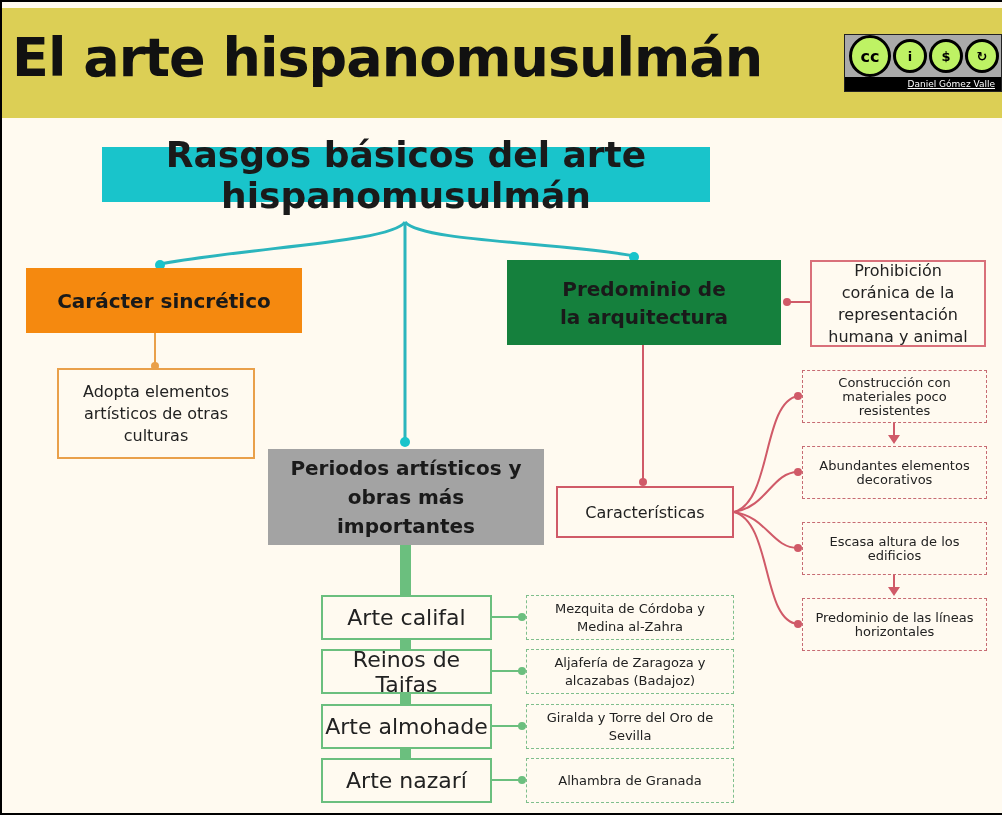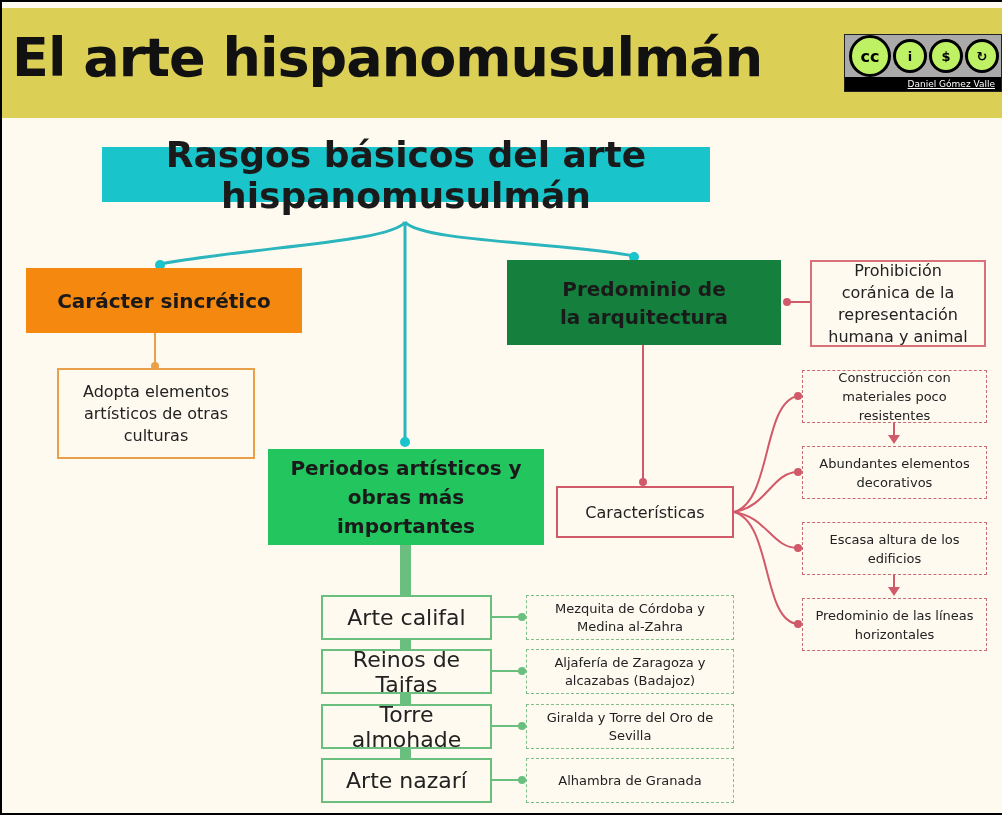--- a/index.html
+++ b/index.html
@@ -16,26 +16,26 @@
   .node { position:absolute; box-sizing:border-box; display:flex; align-items:center; justify-content:center; text-align:center; }
   .main { font-weight:bold; color:#1a1a1a; font-size:22px; }
   .sub { background:#fffaf0; color:#222; }
 
   #root { left:100px; top:145px; width:608px; height:55px; background:#19c4cb; font-size:36px; }
   #n-sincretico { left:15px; top:266px; width:276px; height:65px; background:#f5890f; font-size:20px;margin-left:9px; }
   #n-sincretico-desc { left:55px; top:366px; width:198px; height:91px; border:2px solid #e9a04a; font-size:16px; line-height:22px; }
   #n-arq { left:505px; top:258px; width:274px; height:85px; background:#15803d; font-size:20px; line-height:28px; }
   #n-prohib { left:808px; top:258px; width:176px; height:87px; border:2px solid #d9707a; font-size:16px; line-height:22px; }
   #n-caract { left:554px; top:484px; width:178px; height:52px; border:2px solid #d05a68; font-size:16px; }
-  .dash-r { border:1px dashed #c76b73; font-size:13px; line-height:19px; }
+  .dash-r { border:1px dashed #c76b73; font-size:13px; line-height:14px; }
   #c1 { left:800px; top:368px; width:185px; height:53px; }
   #c2 { left:800px; top:444px; width:185px; height:53px; }
   #c3 { left:800px; top:520px; width:185px; height:53px; }
   #c4 { left:800px; top:596px; width:185px; height:53px; }
-  #n-periodos { left:266px; top:447px; width:276px; height:96px; background:#22c55e; font-size:20px; line-height:29px; }
+  #n-periodos { left:266px; top:447px; width:276px; height:96px; background:#a3a3a3; font-size:20px; line-height:29px; }
   .period { left:319px; width:171px; height:45px; border:2px solid #6bbf7e; font-size:22px; }
   #p1 { top:593px; } #p2 { top:647px;justify-content:flex-end; } #p3 { top:702px; } #p4 { top:756px; }
   .dash-g { left:524px; width:208px; height:45px; border:1px dashed #7fbf8c; font-size:13px; line-height:18px; }
   #w1 { top:593px; } #w2 { top:647px; } #w3 { top:702px; } #w4 { top:756px; }
   svg#lines { position:absolute; left:0; top:0; width:1000px; height:811px; pointer-events:none; }
 </style>
 </head>
 <body>
 
 <div id="canvas">
@@ -135,21 +135,21 @@
     <span style="padding:0 16px">Periodos artísticos y obras más importantes</span>
   </div>
 
   <div id="p1" class="node sub period">
       <span>Arte califal</span>
     </div>
   <div id="p2" class="node sub period">
       <span>Reinos de Taifas</span>
     </div>
   <div id="p3" class="node sub period">
-      <span>Torre almohade</span>
+      <span>Arte almohade</span>
     </div>
   <div id="p4" class="node sub period">
       <span>Arte nazarí</span>
     </div>
 
   <div id="w1" class="node sub dash-g">
       <span style="padding:0 24px">Mezquita de Córdoba y Medina al-Zahra</span>
     </div>
   <div id="w2" class="node sub dash-g">
       <span style="padding:0 24px">Aljafería de Zaragoza y alcazabas (Badajoz)</span>

